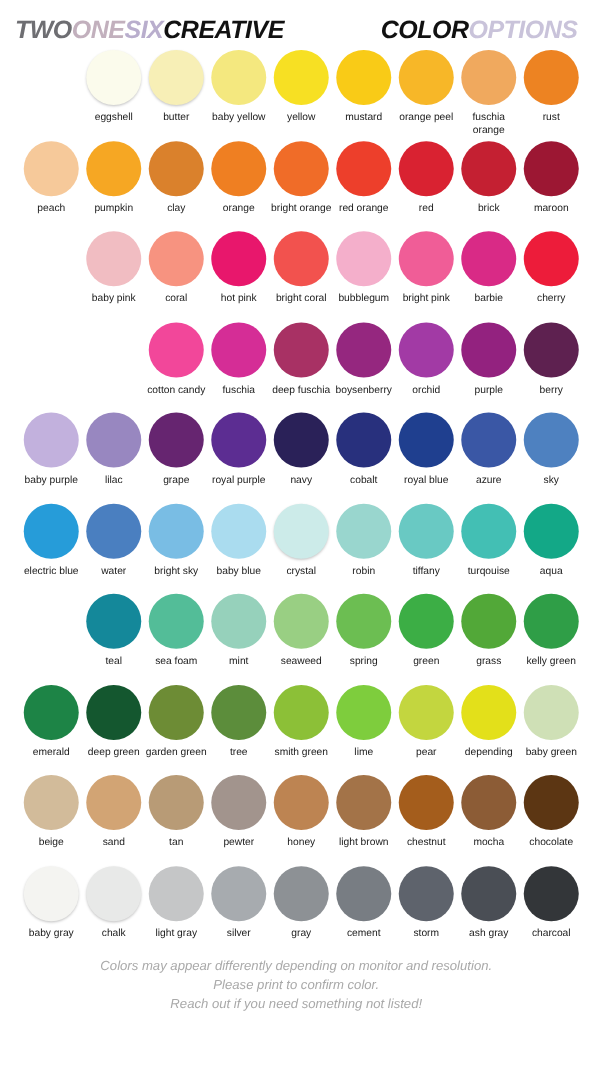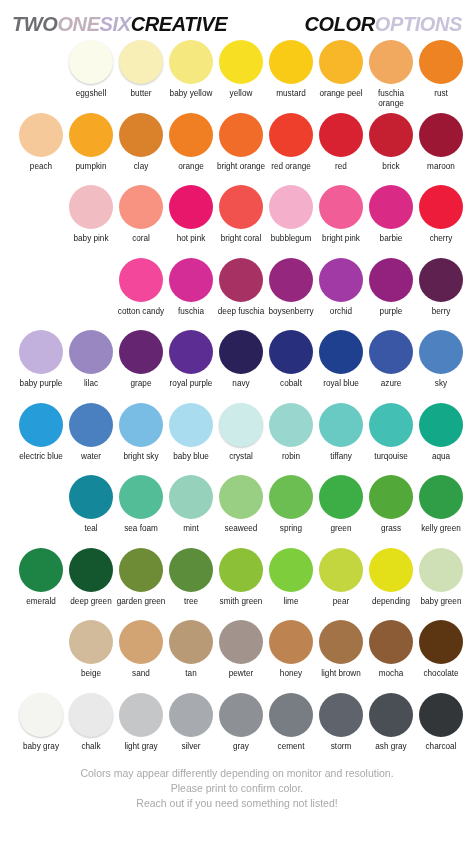--- a/index.html
+++ b/index.html
@@ -90,21 +90,21 @@
     position: absolute;
     left: 0;
     right: 0;
     bottom: 42px;
     text-align: center;
     color: #a9a9a9;
     font-size: 10.5px;
     line-height: 15px;
     font-family: "Liberation Sans", sans-serif;
   }
-  .footer div { white-space: nowrap; }
+  .footer div { white-space: nowrap; font-style: italic; }
 </style>
 </head>
 <body>
 
 <div id="page">
 
   <div class="header">
     <div class="logo">
       <span class="lg-two">TWO</span><span class="lg-one">ONE</span><span class="lg-six">SIX</span><span class="lg-crea">CREATIVE</span>
     </div>
@@ -417,20 +417,24 @@
         </div>
         <div class="cell">
           <span class="dot" style="background: rgb(189, 132, 82);"></span>
           <span class="label">honey</span>
         </div>
         <div class="cell">
           <span class="dot" style="background: rgb(163, 115, 72);"></span>
           <span class="label">light brown</span>
         </div>
         <div class="cell">
+          <span class="dot" style="background: rgb(164, 93, 28);"></span>
+          <span class="label">chestnut</span>
+        </div>
+        <div class="cell">
           <span class="dot" style="background: rgb(140, 92, 54);"></span>
           <span class="label">mocha</span>
         </div>
         <div class="cell">
           <span class="dot" style="background: rgb(92, 54, 19);"></span>
           <span class="label">chocolate</span>
         </div>
       </div>
       <div class="row">
         <div class="cell">

